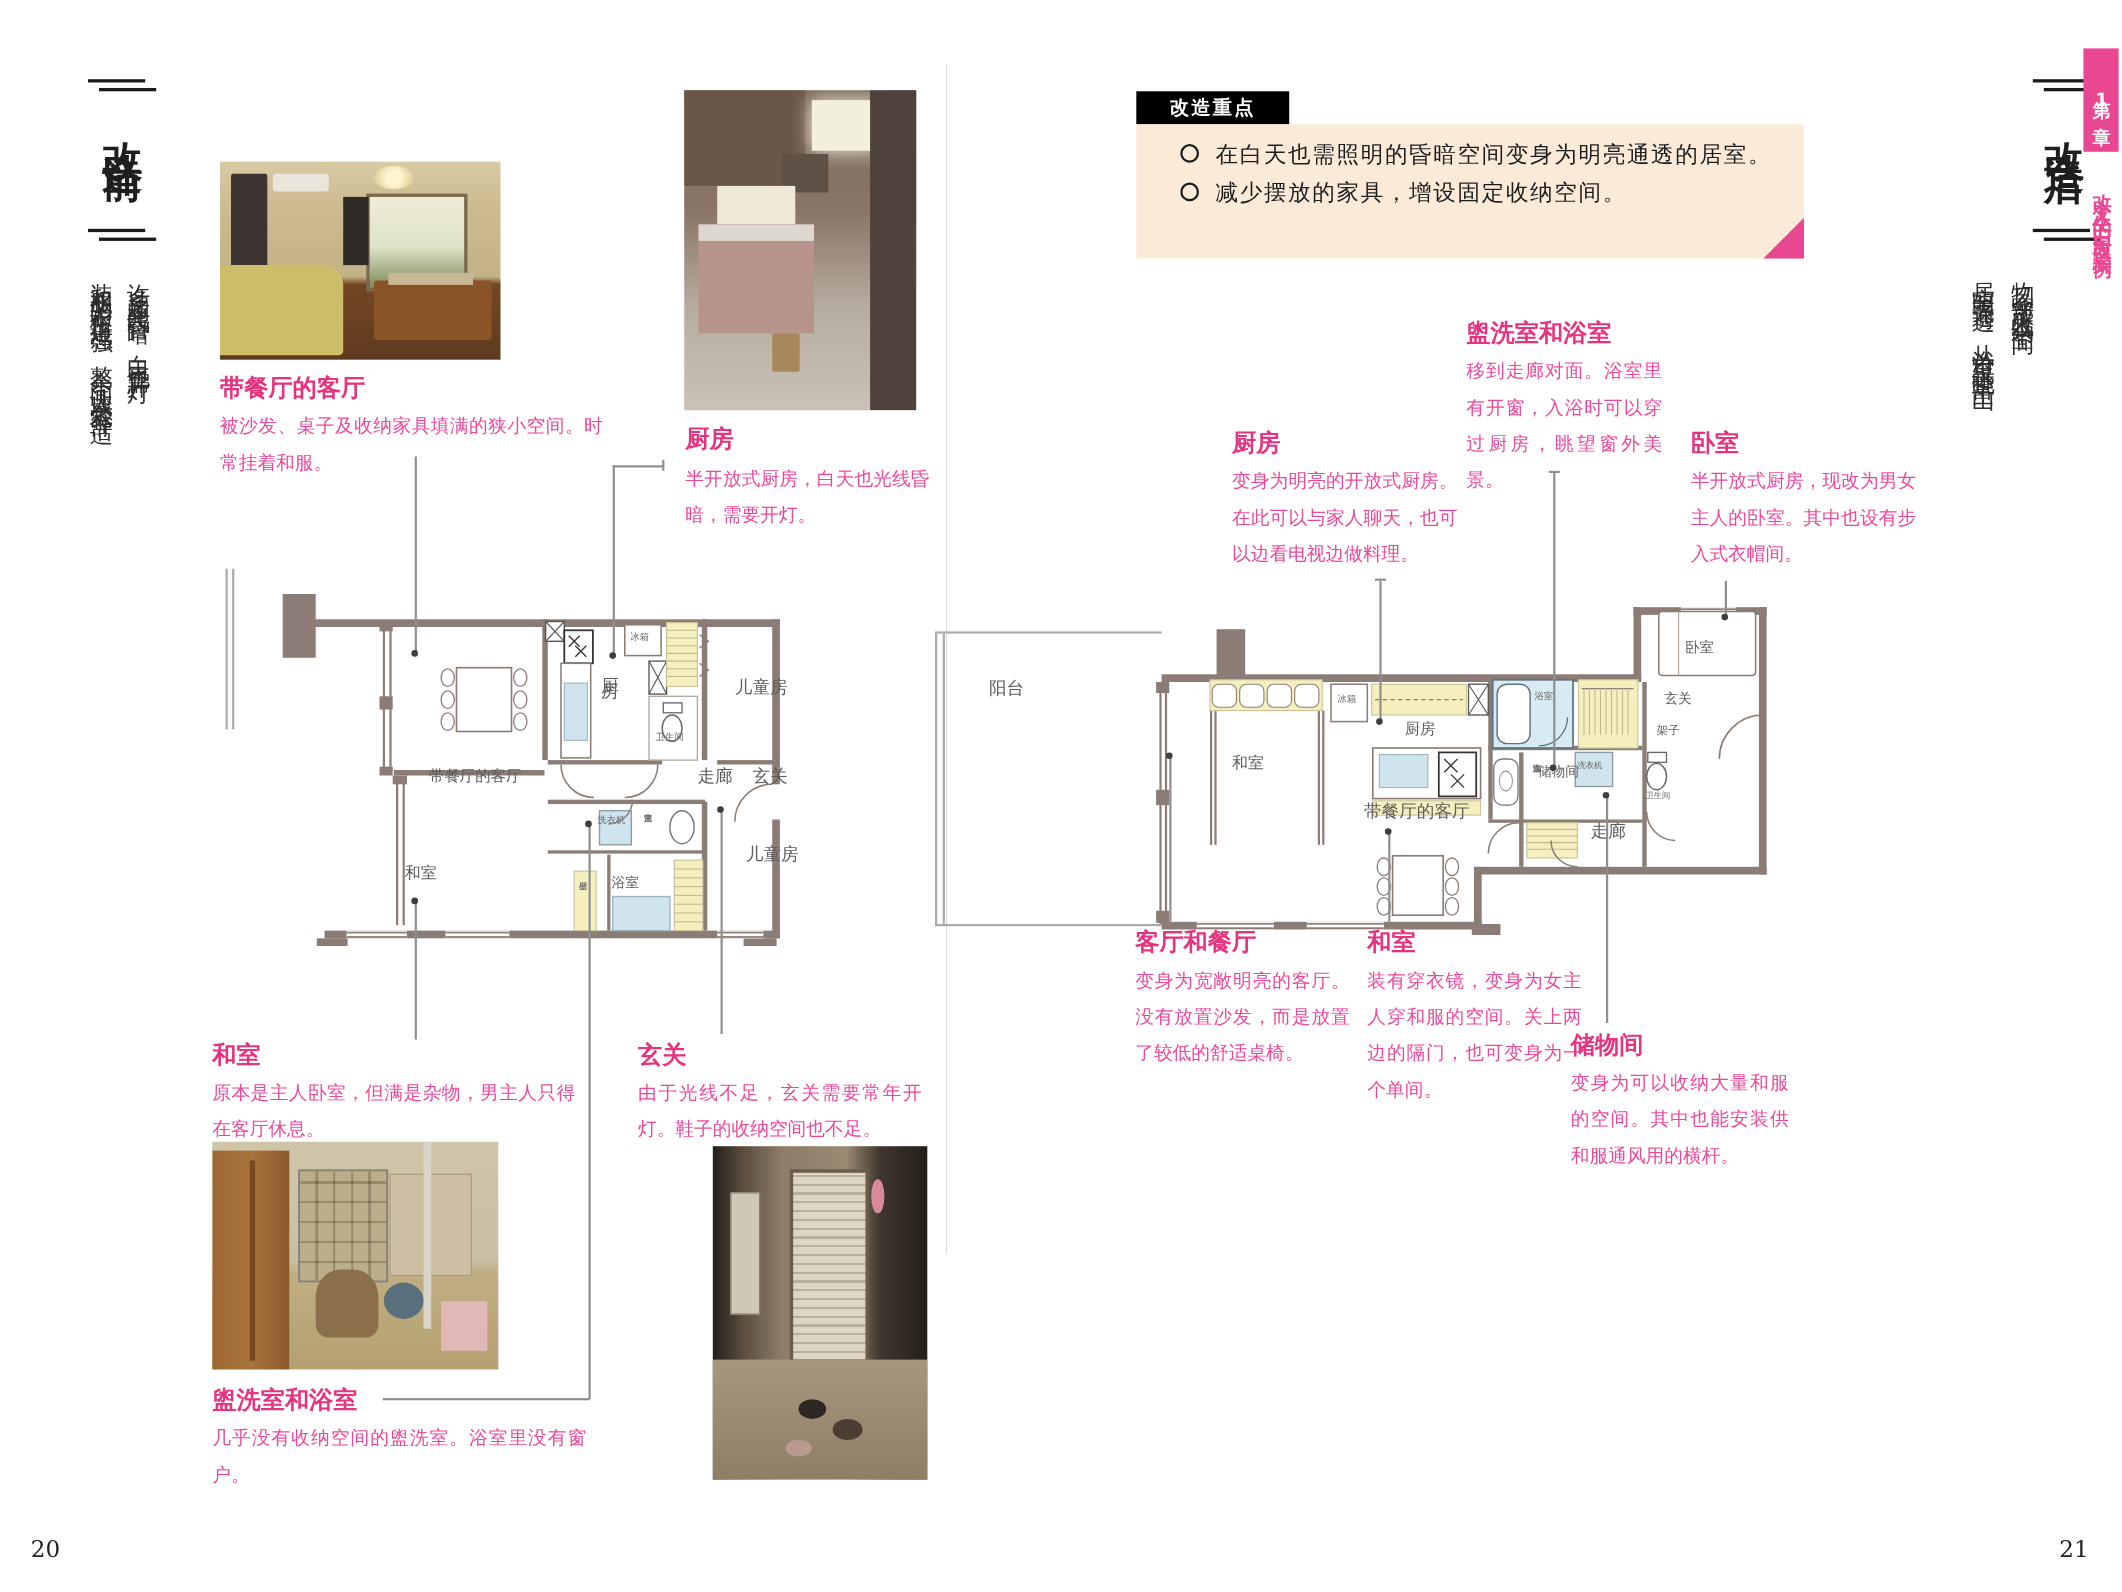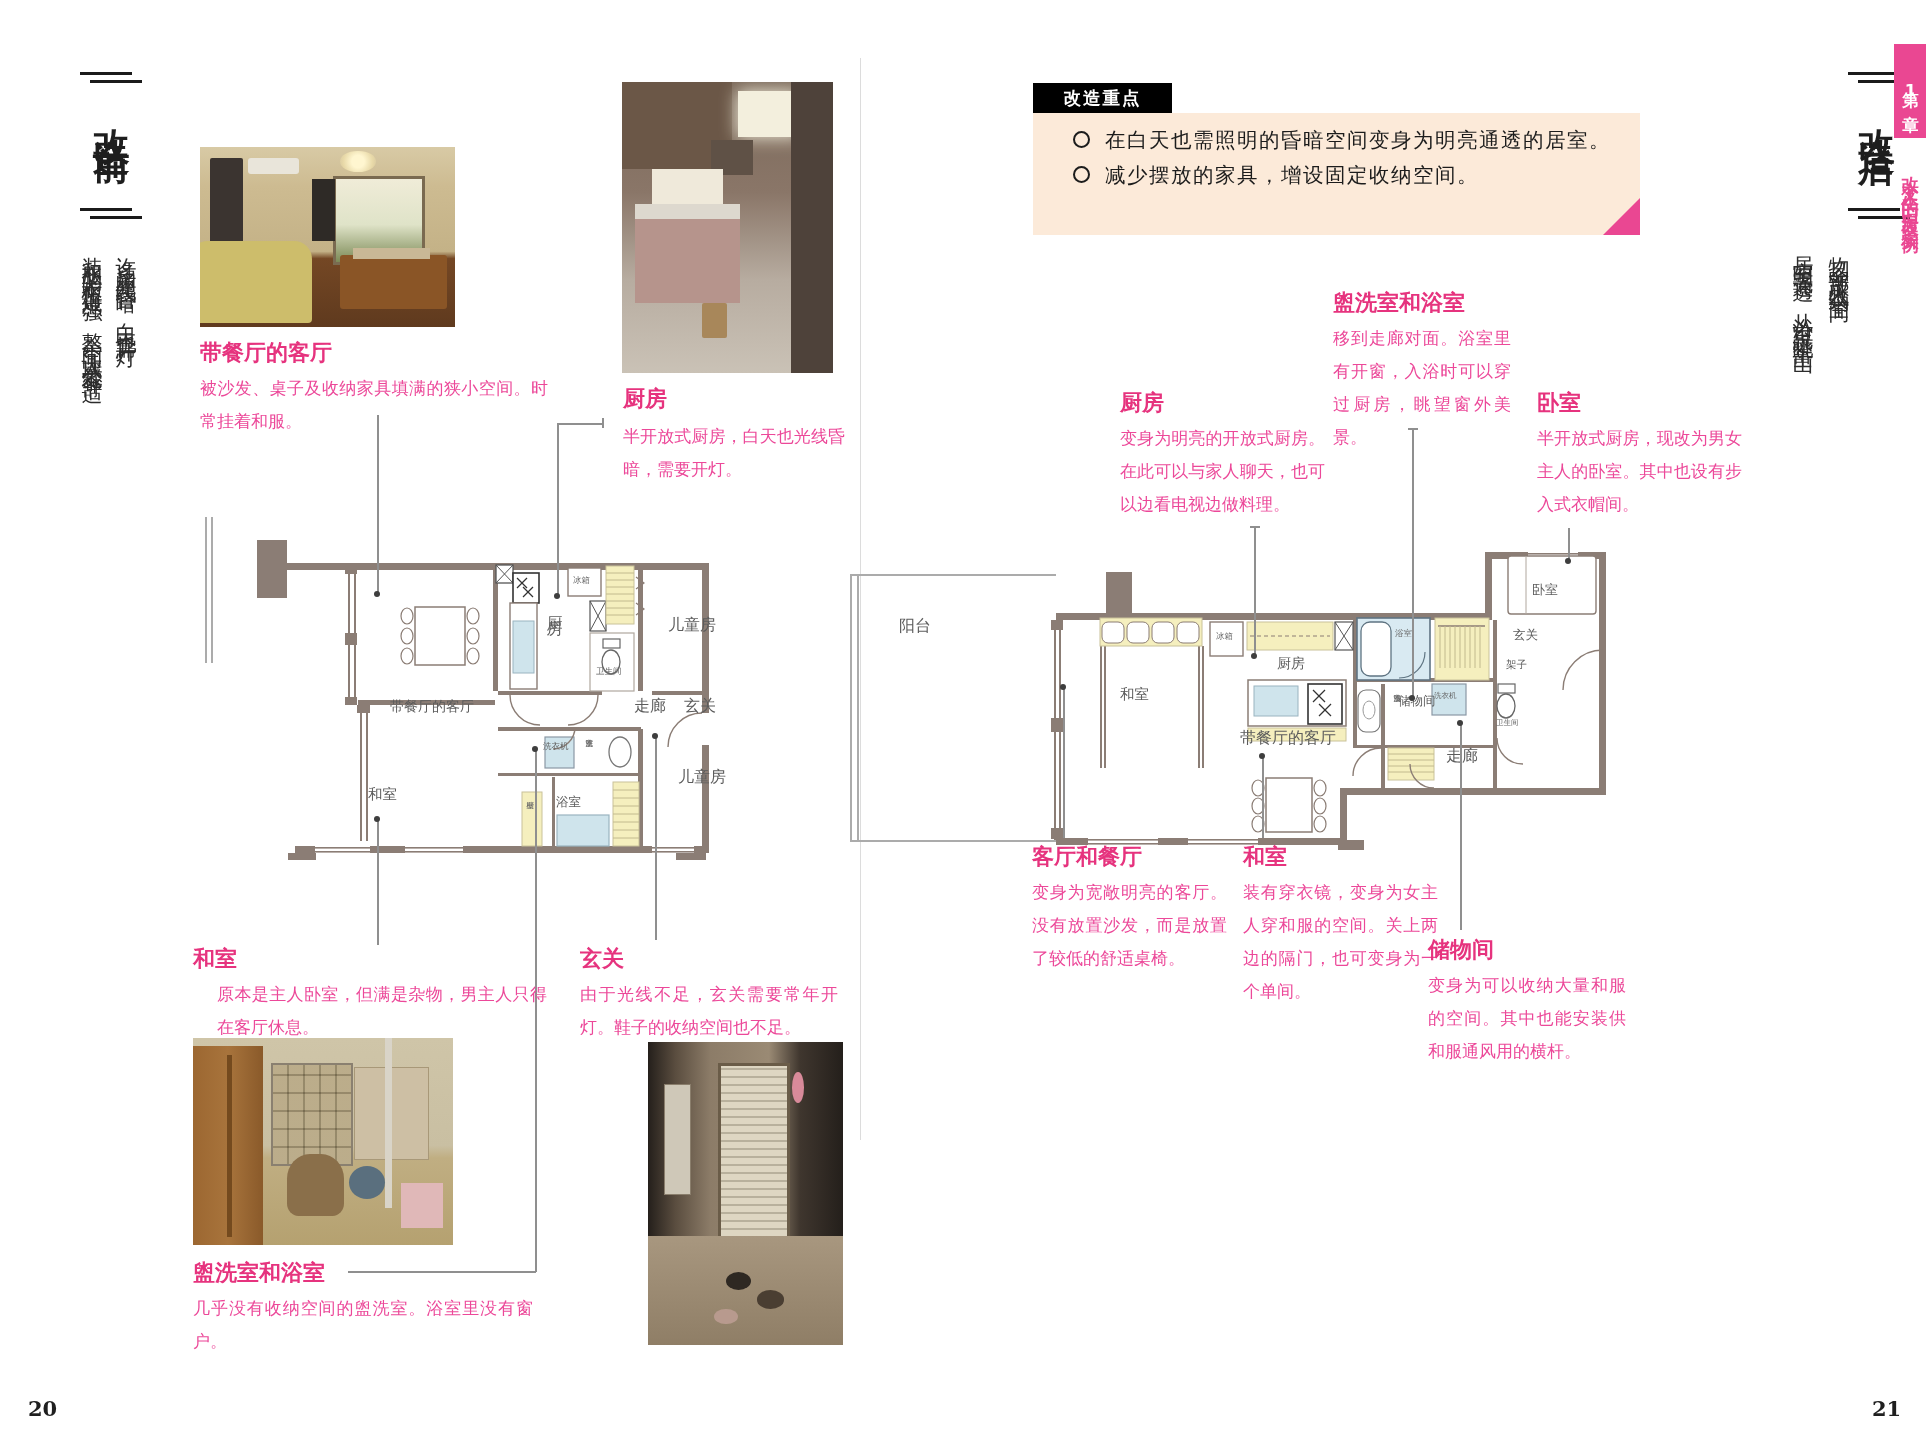--- a/index.html
+++ b/index.html
@@ -11,21 +11,21 @@
   .intro{font-size:21px;color:#2c2c2c;letter-spacing:5px;}
   .sec-title{font-size:22px;font-weight:bold;color:#e6337e;white-space:nowrap;}
   .sec-desc{font-size:17px;line-height:1.95;color:#ec4899;text-align:justify;}
   .orn-line{position:absolute;height:3px;background:#1b1b1b;width:52px;}
   .leader{position:absolute;background:#8f8f8f;}
   .ldot{position:absolute;width:6px;height:6px;border-radius:50%;background:#3e3e3e;}
   .ltick{position:absolute;width:2px;height:10px;background:#8f8f8f;}
   .plan-label{position:absolute;font-size:16px;color:#5c5c5c;white-space:nowrap;line-height:1.15;}
   .plan-label.sm{font-size:8.5px;color:#666;}
   .plan-label.xs{font-size:7.5px;color:#666;}
-  .page-num{position:absolute;font-family:"DejaVu Serif","Liberation Serif",serif;font-size:21px;color:#1f1f1f;font-weight:bold;}
+  .page-num{position:absolute;font-family:"DejaVu Serif","Liberation Serif",serif;font-size:21px;color:#1f1f1f;}
   .hl-tab{position:absolute;background:#000000;color:#ffffff;font-size:17.5px;font-weight:bold;
           display:flex;align-items:center;justify-content:center;letter-spacing:2px;}
   .hl-box{position:absolute;background:#fcead9;}
   .hl-item{position:absolute;display:flex;align-items:flex-start;font-size:20.5px;font-weight:normal;color:#1c1c1c;letter-spacing:1.5px;}
   .blt{flex:none;width:13px;height:13px;border:2.5px solid #1c1c1c;border-radius:50%;margin:5px 15px 0 0;}
   .fold{position:absolute;width:0;height:0;border-left:37px solid transparent;border-bottom:37px solid #ea4792;}
   .chap-tab{position:absolute;background:#ea4792;color:#fff;font-size:16.5px;font-weight:bold;
             display:flex;align-items:center;justify-content:center;letter-spacing:2px;}
   .chap-title{position:absolute;color:#ea4792;font-weight:bold;font-size:17.5px;letter-spacing:6px;}
   .photo{position:absolute;overflow:hidden;}
@@ -207,21 +207,21 @@
   <div class="ldot" style="left:554px;top:593px;"></div>
   <div class="leader" style="left:377px;top:820px;width:1.5px;height:125px;"></div>
   <div class="ldot" style="left:374px;top:816px;"></div>
   <div class="leader" style="left:655px;top:737px;width:1.5px;height:203px;"></div>
   <div class="ldot" style="left:652px;top:733px;"></div>
   <div class="leader" style="left:535px;top:750px;width:1.5px;height:522px;"></div>
   <div class="leader" style="left:348px;top:1271px;width:188px;height:1.5px;"></div>
   <div class="ldot" style="left:532px;top:746px;"></div>
 
   <div class="abs sec-title" style="left:193px;top:944px;">和室</div>
-  <div class="abs sec-desc" style="left:193px;top:978px;width:330px;margin-left:24px;">原本是主人卧室，但满是杂物，男主人只得在客厅休息。</div>
+  <div class="abs sec-desc" style="left:193px;top:978px;width:330px;">原本是主人卧室，但满是杂物，男主人只得在客厅休息。</div>
 
   <div class="abs sec-title" style="left:580px;top:944px;">玄关</div>
   <div class="abs sec-desc" style="left:580px;top:978px;width:258px;">由于光线不足，玄关需要常年开灯。鞋子的收纳空间也不足。</div>
 
   <div class="photo" style="left:193px;top:1038px;width:260px;height:207px;background:linear-gradient(180deg,#cfc5a8 0%,#c9bfa2 52%,#c0ae82 58%,#b5a170 100%);">
     <div style="left:0;top:4%;width:27%;height:96%;background:linear-gradient(90deg,#9c6731 0%,#a8743c 50%,#8a5a2a 100%);"></div>
     <div style="left:13%;top:8%;width:2%;height:88%;background:#744a1e;"></div>
     <div style="left:30%;top:12%;width:30%;height:48%;background:repeating-linear-gradient(90deg,#e6e0d0 0 14px,#b9b2a0 14px 16px),repeating-linear-gradient(0deg,#e6e0d0 0 16px,#b9b2a0 16px 18px);background-blend-mode:multiply;background-color:#e6e0d0;border:2px solid #8a8070;"></div>
     <div style="left:62%;top:14%;width:28%;height:44%;background:#cdbfa4;border:1px solid #a89878;"></div>
     <div style="left:36%;top:56%;width:22%;height:30%;background:#8a6f4a;border-radius:40% 40% 20% 20%;"></div>

